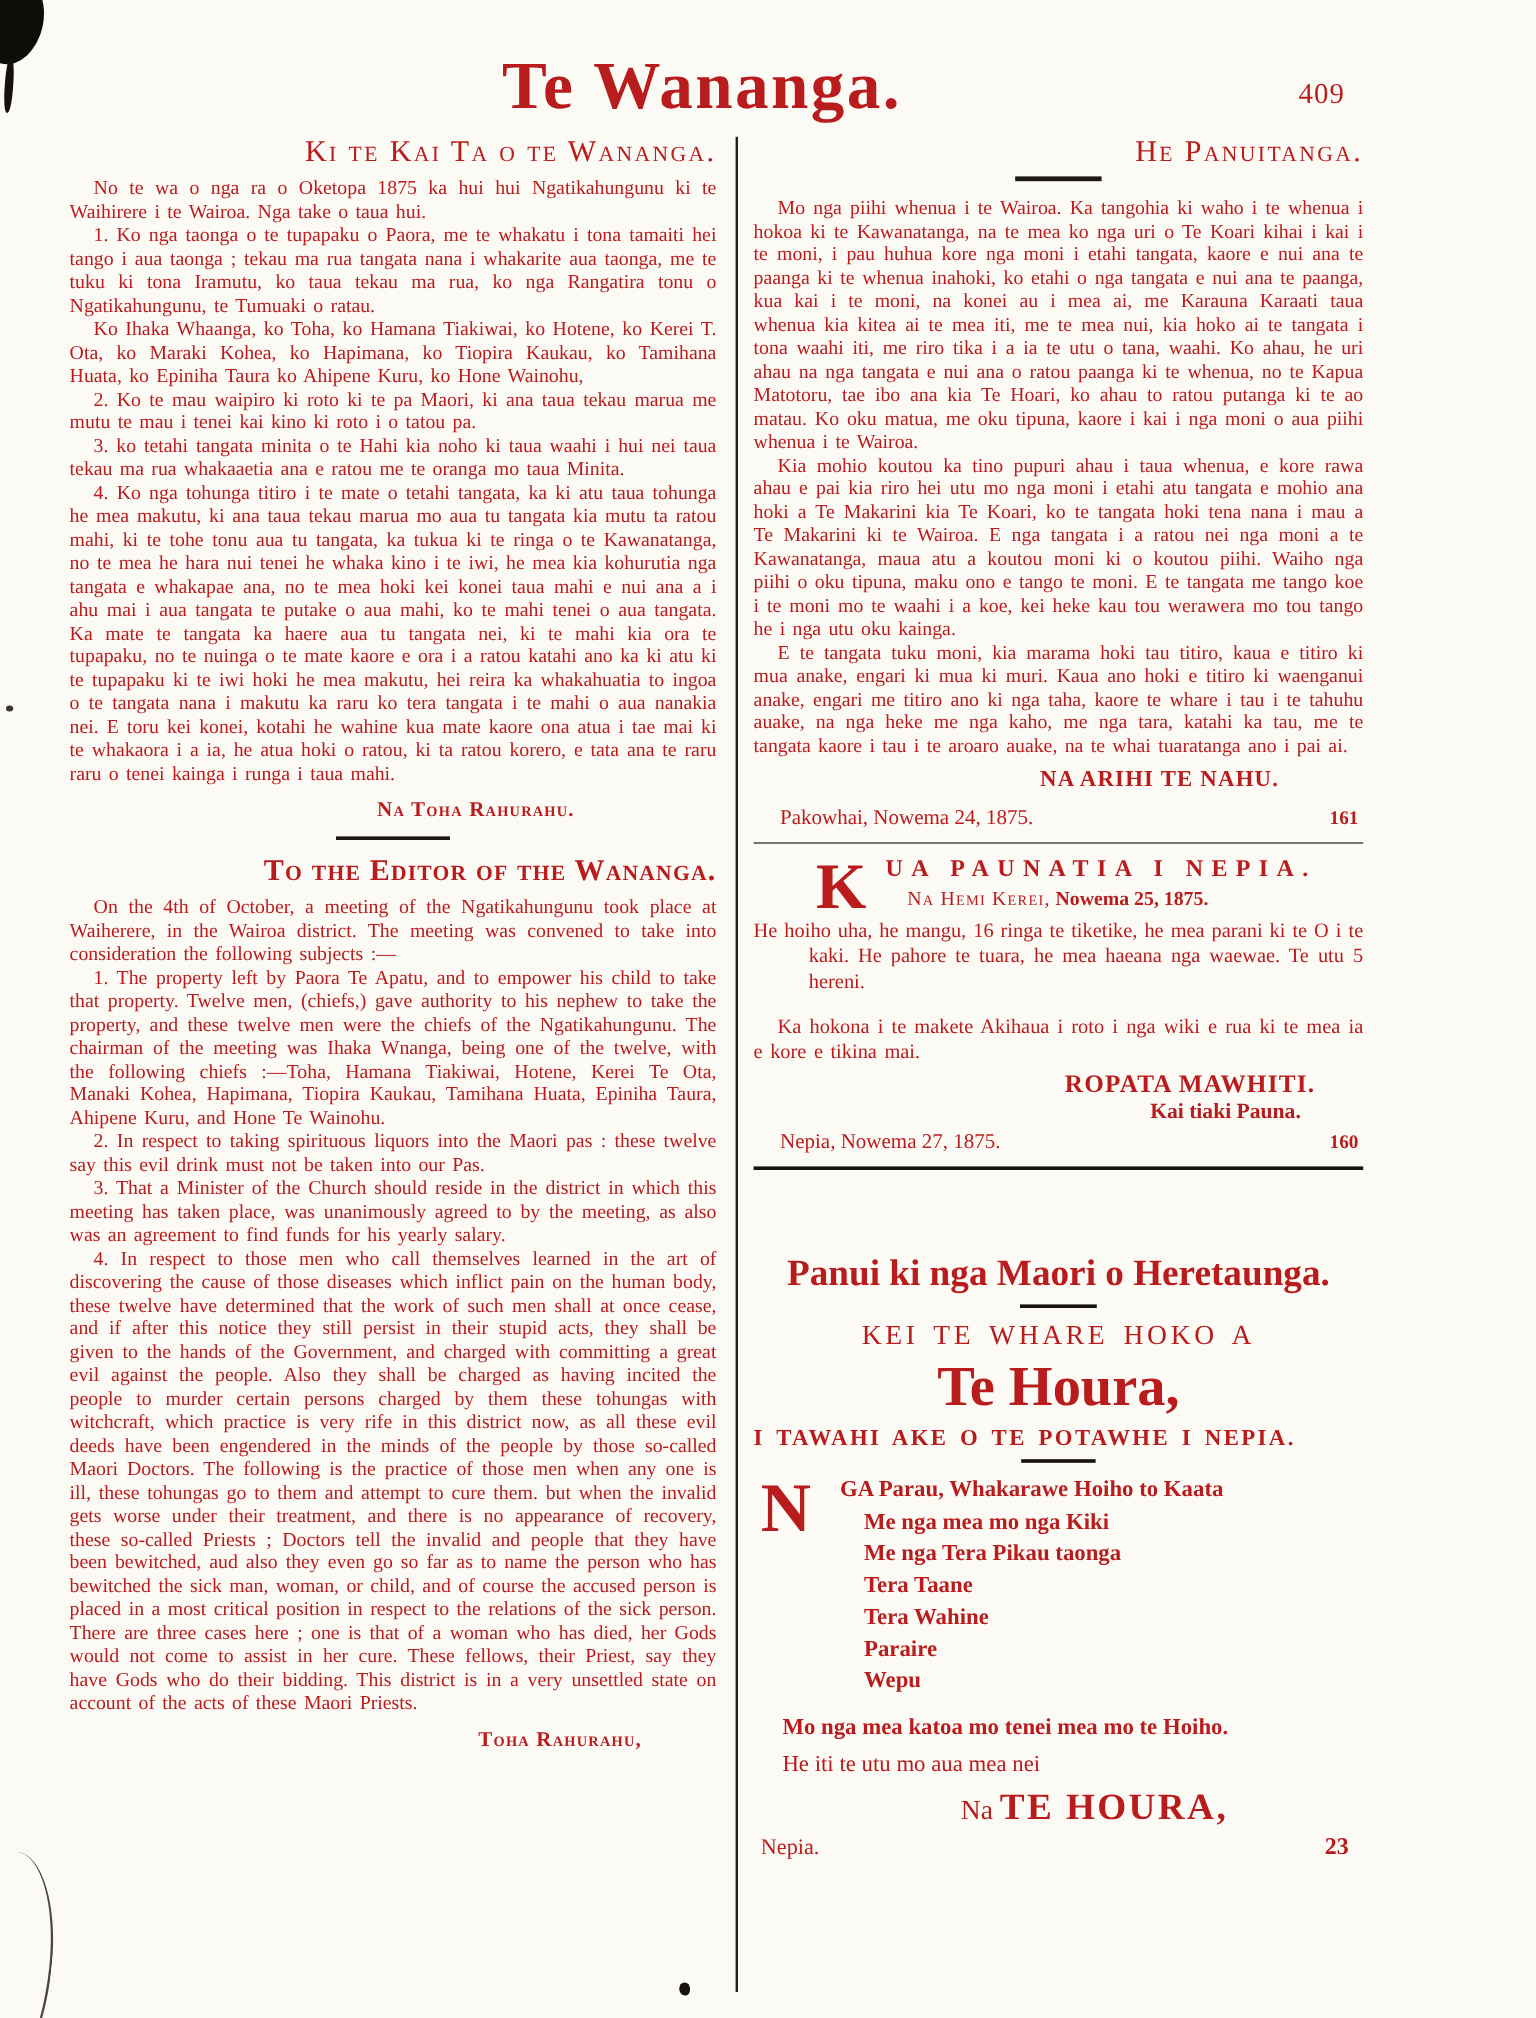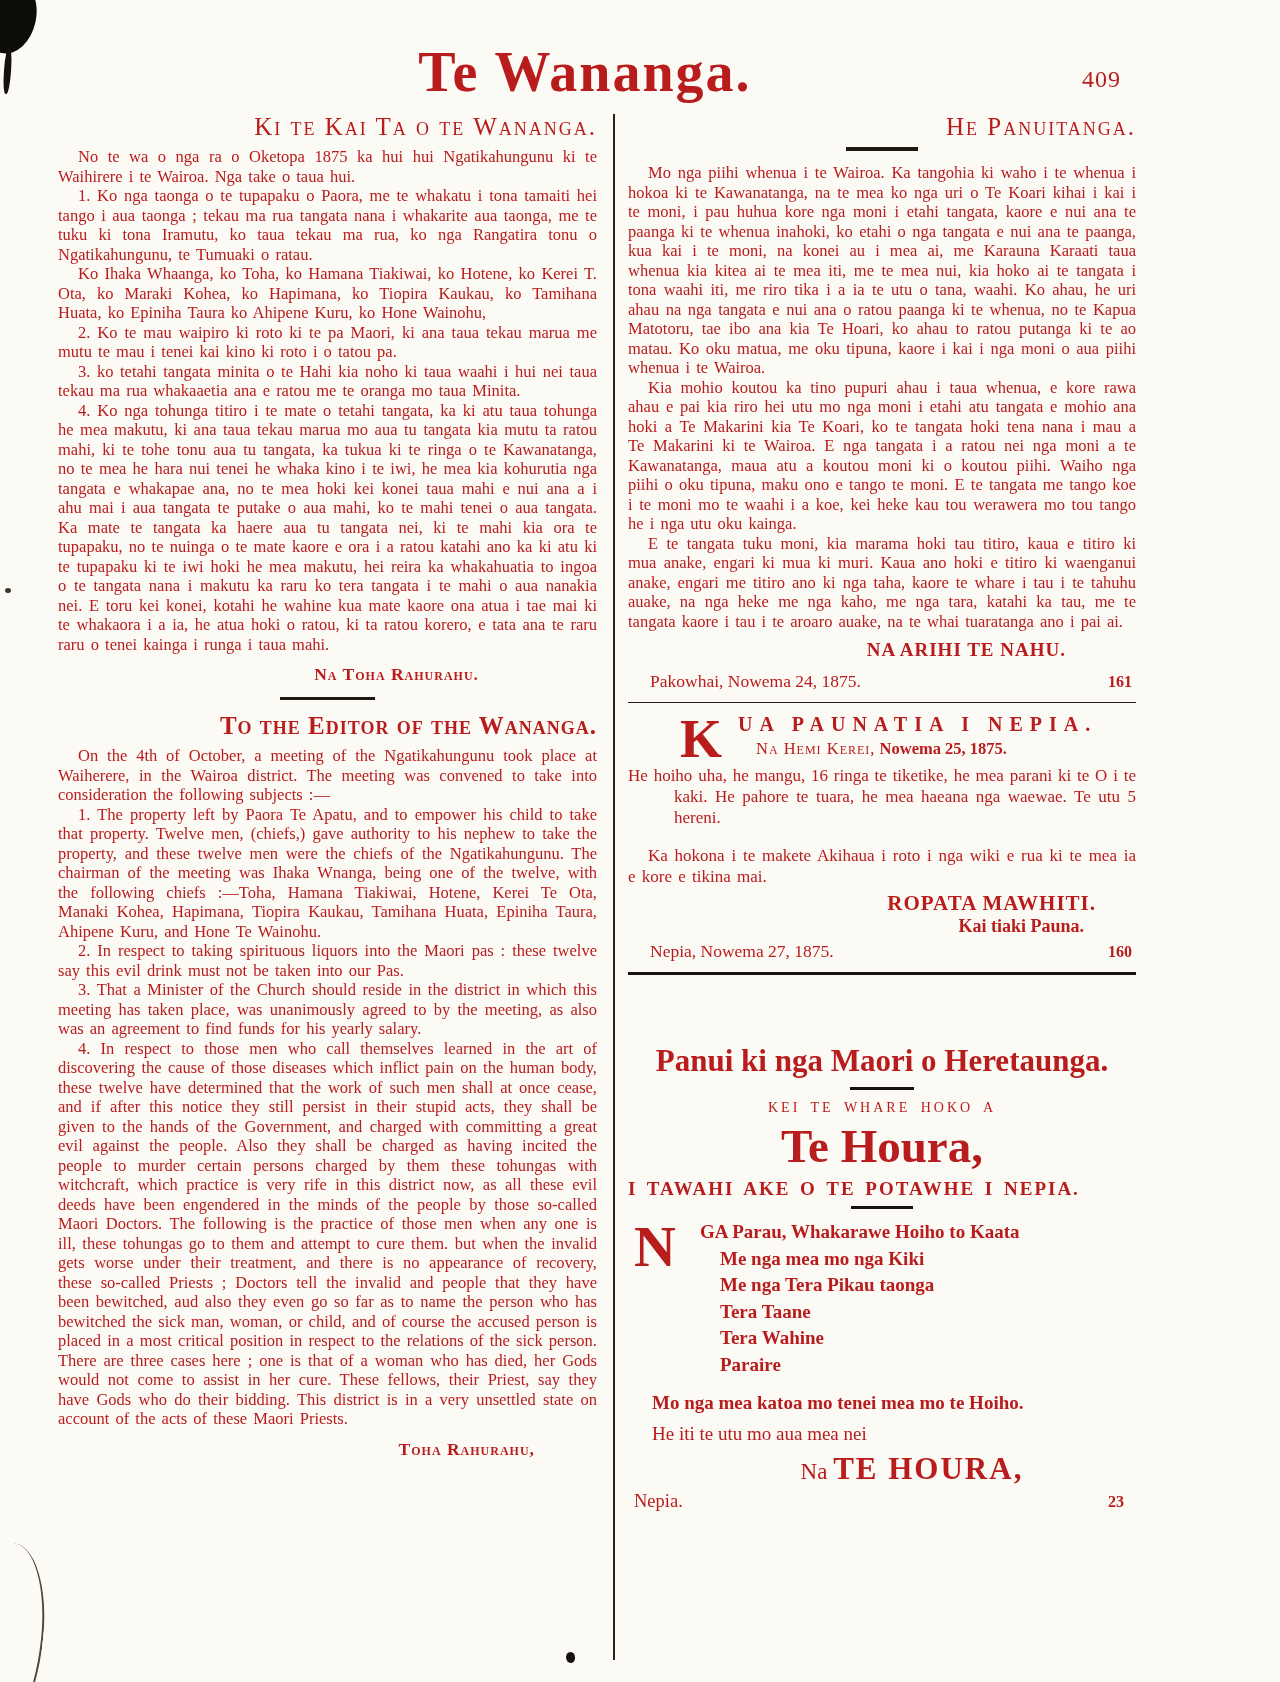--- a/index.html
+++ b/index.html
@@ -68,39 +68,39 @@
   .notice .p2{font-size:17px;line-height:21px;margin-top:2px;}
   .sig-right{
     text-align:right;font-weight:bold;font-size:21px;
     padding-right:40px;margin-top:4px;letter-spacing:1px;
   }
   .sig-role{text-align:right;font-weight:bold;font-size:18px;padding-right:52px;}
   
   .advert{margin-top:68px;}
   .ad-head{text-align:center;font-size:31px;font-weight:bold;margin:0;}
   .ad-rule{width:64px;height:0;border-top:3px solid #171410;margin:8px auto 10px;}
-  .ad-sub1{text-align:center;font-size:14px;letter-spacing:3px;word-spacing:4px;margin:0 0 4px 0;}
+  .ad-sub1{text-align:center;font-size:23px;letter-spacing:3px;word-spacing:4px;margin:0 0 4px 0;}
   .ad-name{text-align:center;font-size:47px;font-weight:bold;margin:0;line-height:52px;}
   .ad-sub2{font-size:19px;font-weight:bold;letter-spacing:2px;word-spacing:3px;margin:6px 0 0 0;}
   .ad-rule2{width:62px;height:0;border-top:3px solid #171410;margin:6px auto 10px;}
   .ad-list{position:relative;font-size:19px;line-height:26.5px;}
   .dropcap-n{
     position:absolute;left:6px;top:3px;
     font-size:58px;line-height:50px;font-weight:bold;
   }
   .ad-line0{padding-left:72px;font-weight:bold;}
   .ad-items{list-style:none;margin:0;padding:0 0 0 92px;font-weight:bold;}
   .ad-p1{font-size:19px;margin:14px 0 0 0;padding-left:24px;font-weight:bold;}
   .ad-p2{font-size:19px;margin:9px 0 0 0;padding-left:24px;}
   .ad-sig{text-align:center;padding-left:60px;margin-top:6px;}
   .ad-sig .na{font-size:23px;}
   .ad-sig .nm{font-size:31px;font-weight:bold;letter-spacing:2px;}
   .ad-foot{display:flex;justify-content:space-between;align-items:baseline;margin-top:4px;}
   .ad-foot .pl{font-size:18.5px;padding-left:6px;}
-  .ad-foot .ref{font-weight:bold;font-size:16px;padding-right:12px;}
+  .ad-foot .ref{font-weight:bold;font-size:20px;padding-right:12px;}
   
   .blob-tl{
     position:absolute;left:-16px;top:-20px;width:52px;height:74px;
     background:#0e0c09;border-radius:42% 58% 60% 40%;transform:rotate(12deg);
   }
   .blob-tl2{
     position:absolute;left:4px;top:48px;width:7px;height:46px;
     background:#141110;border-radius:45%;transform:rotate(4deg);
   }
   .curve-bl{
@@ -201,20 +201,21 @@
 
       <div class="ad-list">
         <span class="dropcap-n">N</span>
         <div class="ad-line0">GA Parau, Whakarawe Hoiho to Kaata</div>
         <ul class="ad-items">
           <li>Me nga mea mo nga Kiki</li>
           <li>Me nga Tera Pikau taonga</li>
           <li>Tera Taane</li>
           <li>Tera Wahine</li>
           <li>Paraire</li>
+          <li>Wepu</li>
         </ul>
       </div>
 
       <p class="ad-p1">Mo nga mea katoa mo tenei mea mo te Hoiho.</p>
       <p class="ad-p2">He iti te utu mo aua mea nei</p>
       <div class="ad-sig"><span class="na">Na </span><span class="nm">TE HOURA,</span></div>
       <div class="ad-foot">
         <span class="pl">Nepia.</span>
         <span class="ref">23</span>
       </div>

